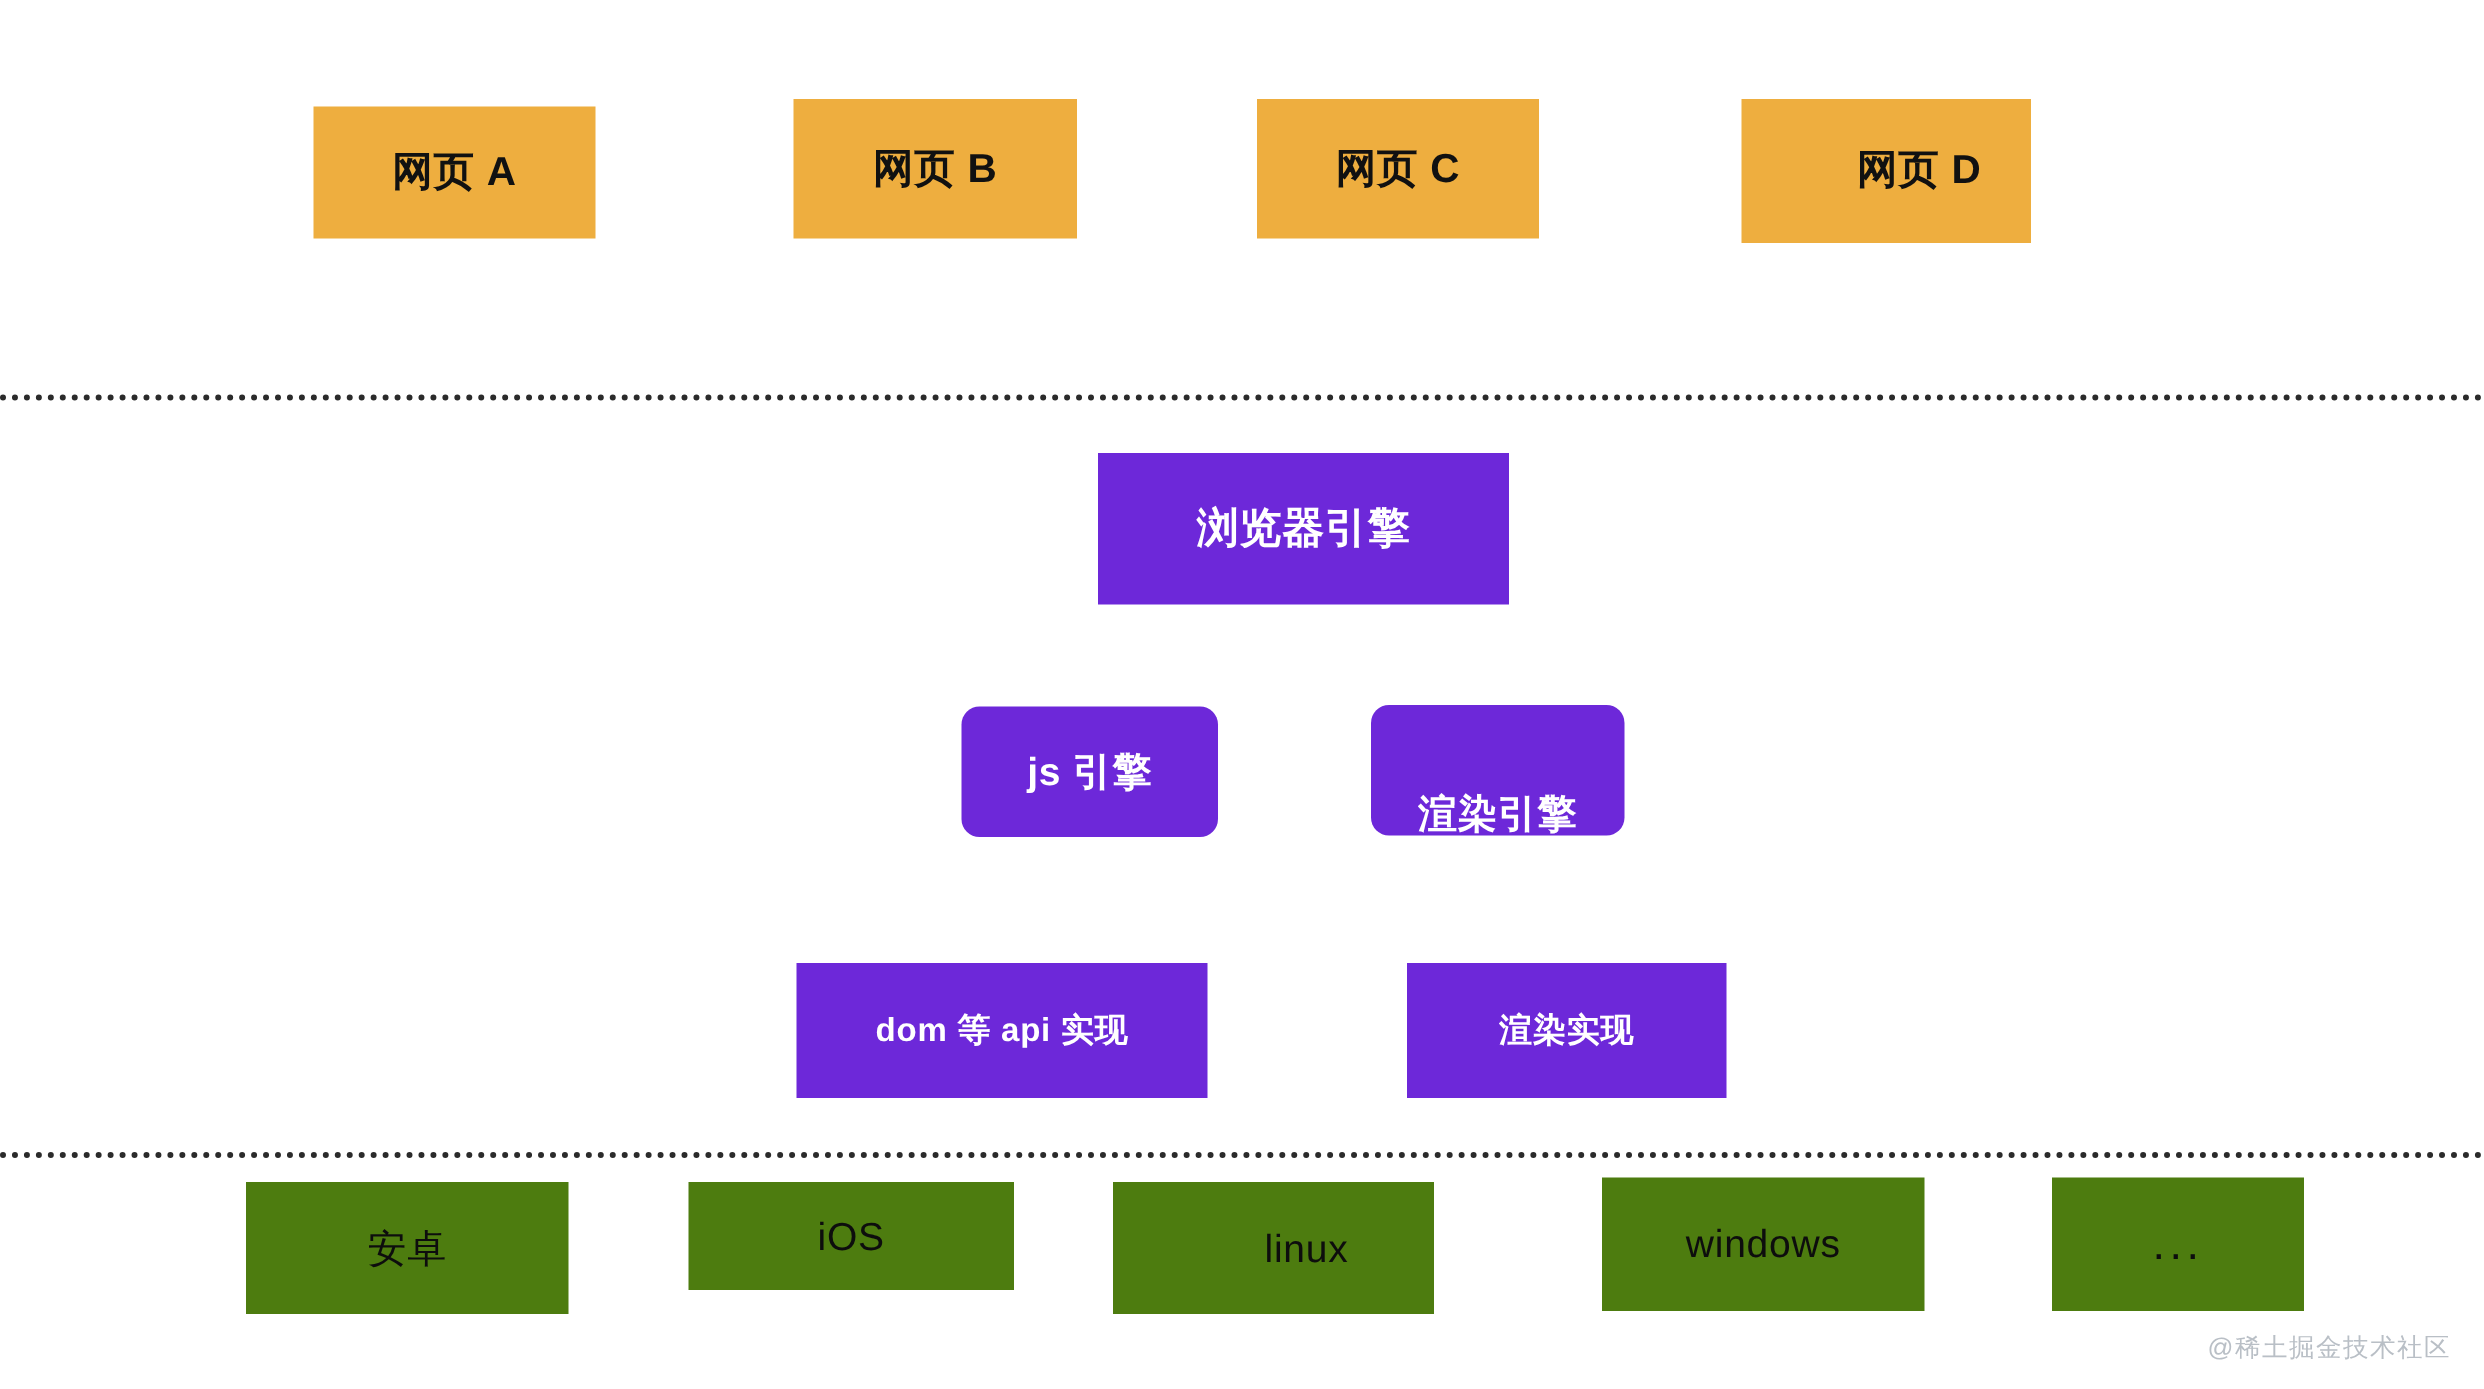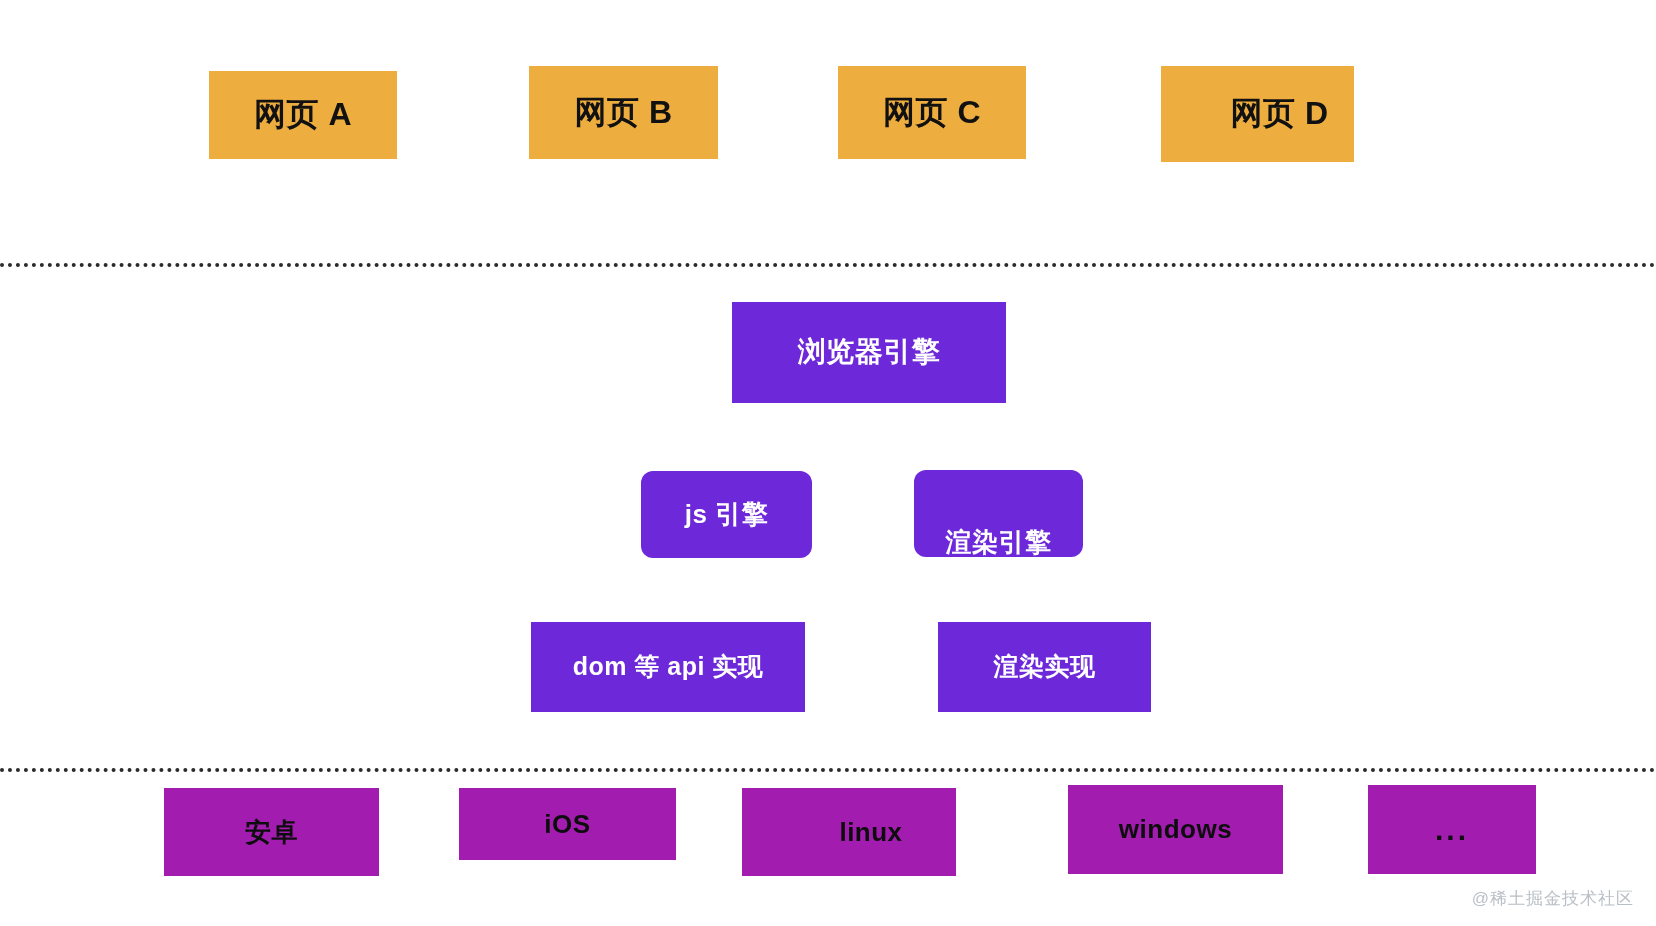--- a/index.html
+++ b/index.html
@@ -28,40 +28,40 @@
     box-sizing: border-box;
     text-align: center;
     line-height: 1.1;
     letter-spacing: 0.5px;
   }
 
   
   .page-node {
     background: #eeae3f;
     color: #111111;
-    font-size: 32px;
+    font-size: 27px;
     font-weight: 700;
   }
 
   
   .engine-node {
     background: #6d28d9;
     color: #ffffff;
     font-weight: 700;
   }
   .engine-node.lvl-1 { font-size: 28px; }
   .engine-node.lvl-2 { font-size: 26px; border-radius: 12px; }
-  .engine-node.lvl-3 { font-size: 25px; }
+  .engine-node.lvl-3 { font-size: 22px; margin-top: 20px; }
 
   
   .os-node {
-    background: #a21caf;
+    background: #4d7c0f;
     color: #0d0d0d;
     font-size: 26px;
-    font-weight: 700;
+    font-weight: 400;
   }
   .os-node.ellipsis-node {
     font-size: 30px;
     letter-spacing: 3px;
   }
 
   
   .divider {
     position: absolute;
     left: 0;

